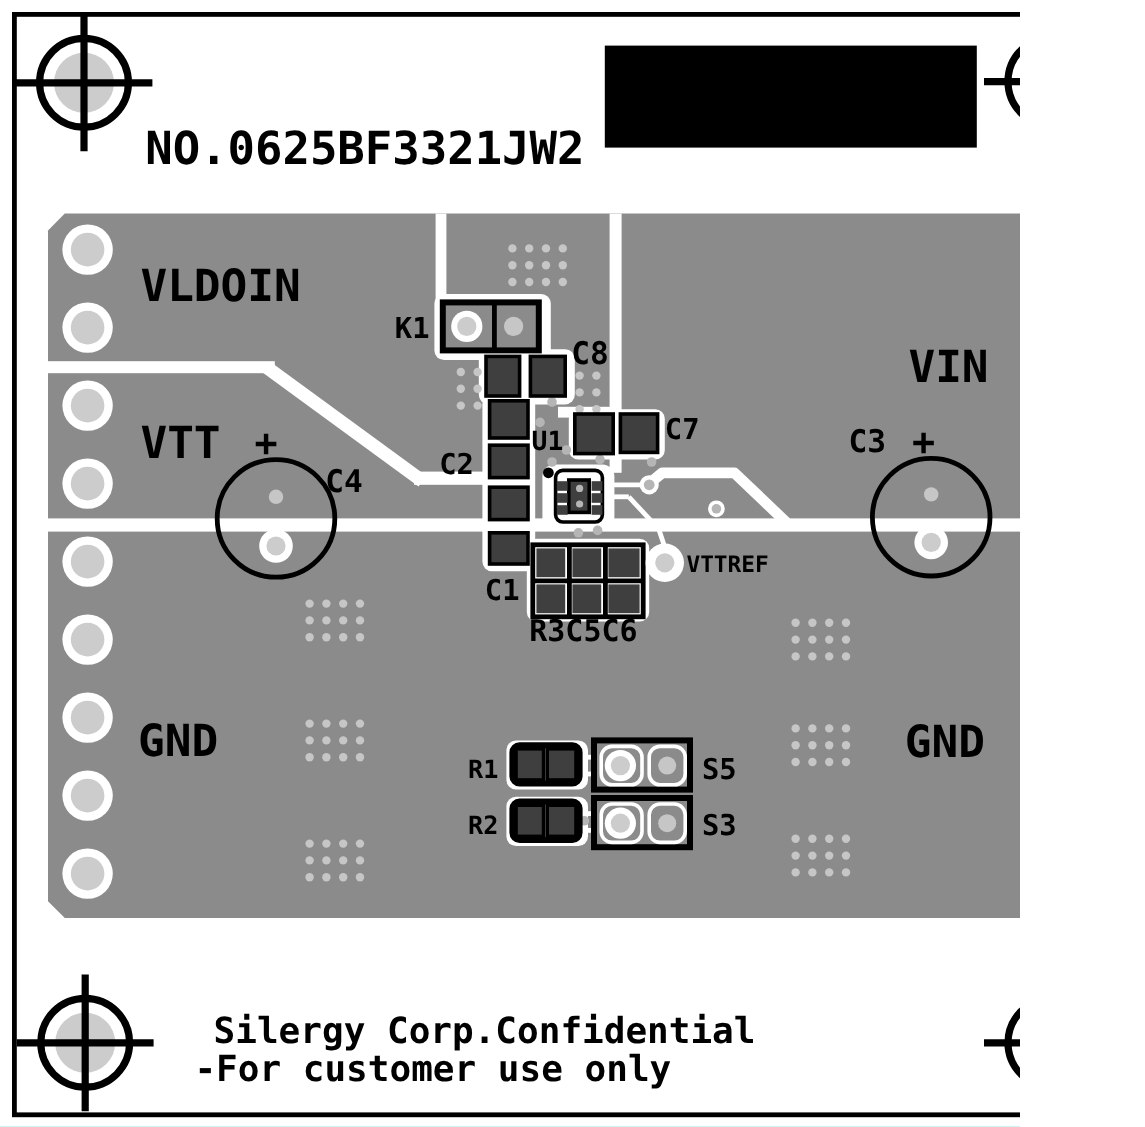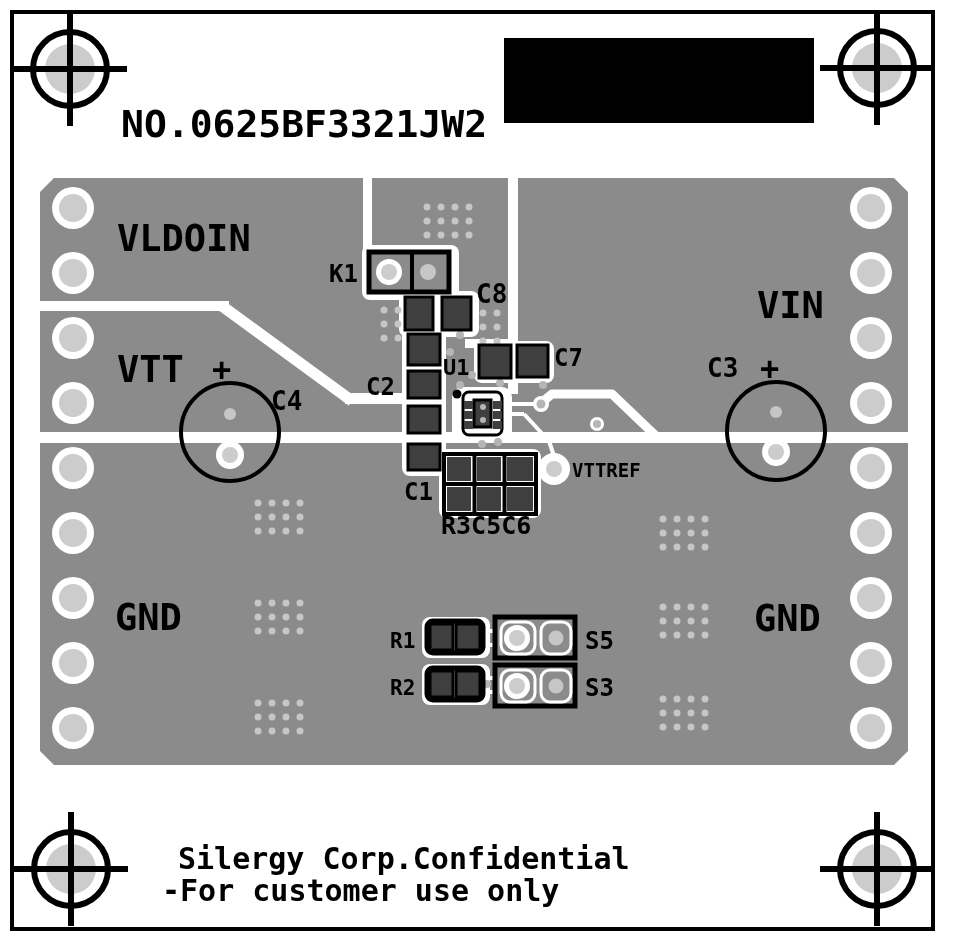--- a/index.html
+++ b/index.html
@@ -1,16 +1,16 @@
 <!DOCTYPE html>
 <html style="--copper: #8b8b8b; --silk: #000000; --hole: #cccccc; --ring: #ffffff; --smd: #3f3f3f; --viadot: #c6c6c6;"><head>
 <meta charset="utf-8">
 <style>
   html,body{margin:0;padding:0;background:#fff;}
-  #stage{position:relative;width:954px;height:939px;background:#5eead4;overflow:hidden;}
+  #stage{position:relative;width:850px;height:939px;background:#5eead4;overflow:hidden;}
   svg{display:block;}
   .copper{fill:var(--copper);}
   .white{fill:#ffffff;}
   .wline{stroke:#ffffff;fill:none;}
   .silk{stroke:var(--silk);fill:none;}
   .smd{fill:var(--smd);stroke:var(--silk);stroke-width:3;}
   .hole{fill:var(--hole);}
   .ring{fill:var(--ring);}
   .gdot{fill:var(--viadot);}
   .via{fill:#b5b5b5;}

